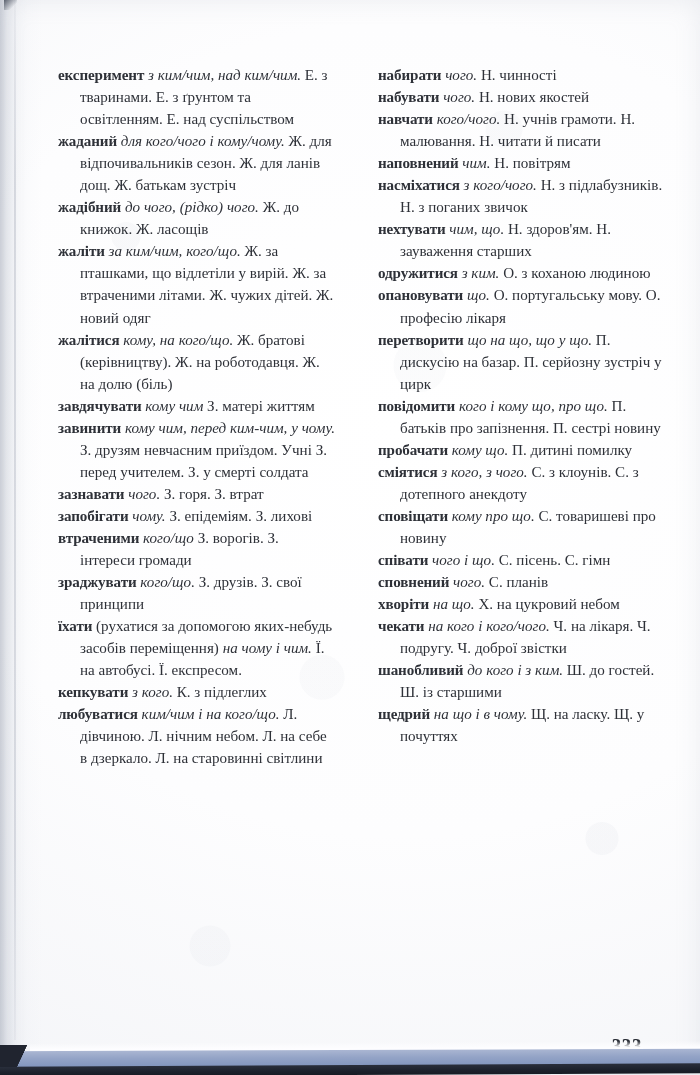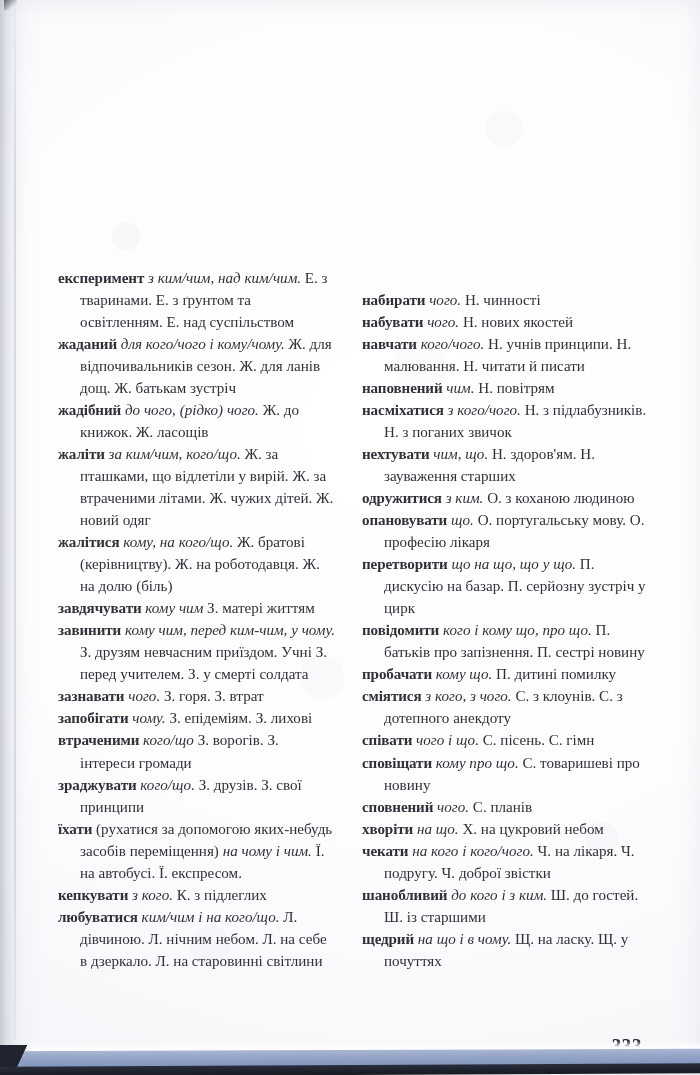--- a/index.html
+++ b/index.html
@@ -92,26 +92,25 @@
   #band-white {
     position: absolute;
     left: 30px; right: 0; bottom: 24px;
     height: 9px;
     background: linear-gradient(to bottom, rgba(255,255,255,0), #fdfdff 70%);
     transform: skewY(-0.2deg);
   }
 
   #columns {
     position: absolute;
-    left: 0; top: 12px;
+    left: 0; top: 0;
     width: 700px;
     height: 960px;
     display: flex;
-    gap: 0px;
-    align-items: flex-end;
+    gap: 16px;
   }
   .column {
     box-sizing: border-box;
     padding-top: 64px;
     width: 296px;
     font-size: 15.1px;
     line-height: 22.05px;
     text-align: left;
   }
   .col-left  { margin-left: 58px; width: 278px; }
@@ -177,32 +176,32 @@
         <p class="entry"><span class="hw">запобігати</span> <span class="gov">чому.</span> <span class="ex">З. епідеміям. З. лихові</span></p>
         <p class="entry"><span class="hw">втраченими</span> <span class="gov">кого/що</span> <span class="ex">З. ворогів. З. інтереси громади</span></p>
         <p class="entry"><span class="hw">зраджувати</span> <span class="gov">кого/що.</span> <span class="ex">З. друзів. З. свої принципи</span></p>
         <p class="entry"><span class="hw">їхати</span> <span class="ex">(рухатися за допомогою яких-небудь засобів переміщення)</span> <span class="gov">на чому і чим.</span> <span class="ex">Ї. на автобусі. Ї. експресом.</span></p>
         <p class="entry"><span class="hw">кепкувати</span> <span class="gov">з кого.</span> <span class="ex">К. з підлеглих</span></p>
         <p class="entry"><span class="hw">любуватися</span> <span class="gov">ким/чим і на кого/що.</span> <span class="ex">Л. дівчиною. Л. нічним небом. Л. на себе в дзеркало. Л. на старовинні світлини</span></p>
       </div>
     <div class="column col-right" id="col-right">
         <p class="entry"><span class="hw">набирати</span> <span class="gov">чого.</span> <span class="ex">Н. чинності</span></p>
         <p class="entry"><span class="hw">набувати</span> <span class="gov">чого.</span> <span class="ex">Н. нових якостей</span></p>
-        <p class="entry"><span class="hw">навчати</span> <span class="gov">кого/чого.</span> <span class="ex">Н. учнів принципи. Н. малювання. Н. читати й писати</span></p>
+        <p class="entry"><span class="hw">навчати</span> <span class="gov">кого/чого.</span> <span class="ex">Н. учнів грамоти. Н. малювання. Н. читати й писати</span></p>
         <p class="entry"><span class="hw">наповнений</span> <span class="gov">чим.</span> <span class="ex">Н. повітрям</span></p>
         <p class="entry"><span class="hw">насміхатися</span> <span class="gov">з кого/чого.</span> <span class="ex">Н. з підлабузників. Н. з поганих звичок</span></p>
         <p class="entry"><span class="hw">нехтувати</span> <span class="gov">чим, що.</span> <span class="ex">Н. здоров'ям. Н. зауваження старших</span></p>
         <p class="entry"><span class="hw">одружитися</span> <span class="gov">з ким.</span> <span class="ex">О. з коханою людиною</span></p>
         <p class="entry"><span class="hw">опановувати</span> <span class="gov">що.</span> <span class="ex">О. португальську мову. О. професію лікаря</span></p>
         <p class="entry"><span class="hw">перетворити</span> <span class="gov">що на що, що у що.</span> <span class="ex">П. дискусію на базар. П. серйозну зустріч у цирк</span></p>
         <p class="entry"><span class="hw">повідомити</span> <span class="gov">кого і кому що, про що.</span> <span class="ex">П. батьків про запізнення. П. сестрі новину</span></p>
         <p class="entry"><span class="hw">пробачати</span> <span class="gov">кому що.</span> <span class="ex">П. дитині помилку</span></p>
         <p class="entry"><span class="hw">сміятися</span> <span class="gov">з кого, з чого.</span> <span class="ex">С. з клоунів. С. з дотепного анекдоту</span></p>
+        <p class="entry"><span class="hw">сповіщати</span> <span class="gov">кому про що.</span> <span class="ex">С. товаришеві про новину</span></p>
         <p class="entry"><span class="hw">співати</span> <span class="gov">чого і що.</span> <span class="ex">С. пісень. С. гімн</span></p>
-        <p class="entry"><span class="hw">сповіщати</span> <span class="gov">кому про що.</span> <span class="ex">С. товаришеві про новину</span></p>
         <p class="entry"><span class="hw">сповнений</span> <span class="gov">чого.</span> <span class="ex">С. планів</span></p>
         <p class="entry"><span class="hw">хворіти</span> <span class="gov">на що.</span> <span class="ex">Х. на цукровий небом</span></p>
         <p class="entry"><span class="hw">чекати</span> <span class="gov">на кого і кого/чого.</span> <span class="ex">Ч. на лікаря. Ч. подругу. Ч. доброї звістки</span></p>
         <p class="entry"><span class="hw">шанобливий</span> <span class="gov">до кого і з ким.</span> <span class="ex">Ш. до гостей. Ш. із старшими</span></p>
         <p class="entry"><span class="hw">щедрий</span> <span class="gov">на що і в чому.</span> <span class="ex">Щ. на ласку. Щ. у почуттях</span></p>
       </div>
   </div>
 
   <div id="folio">333</div>
 

